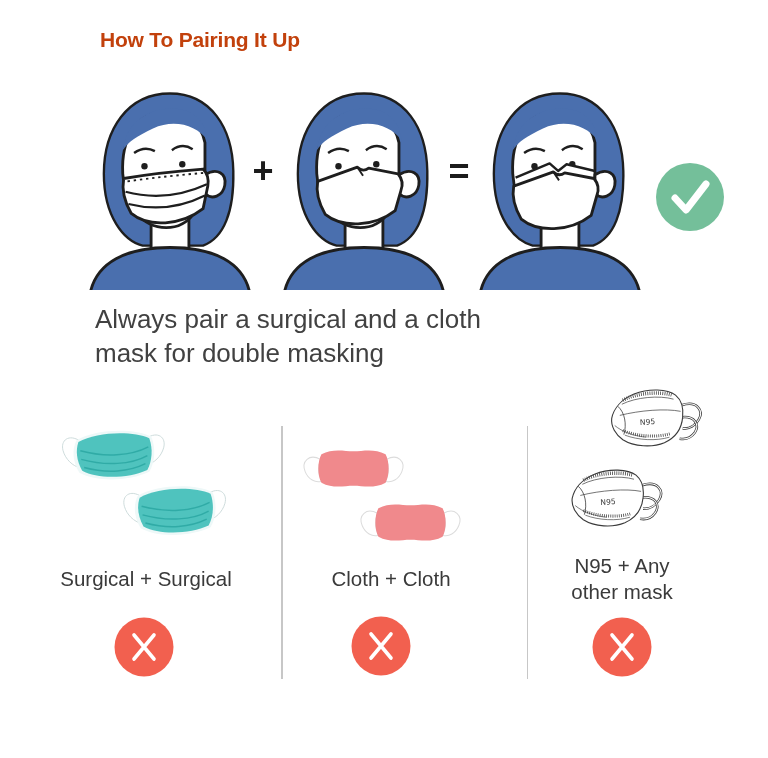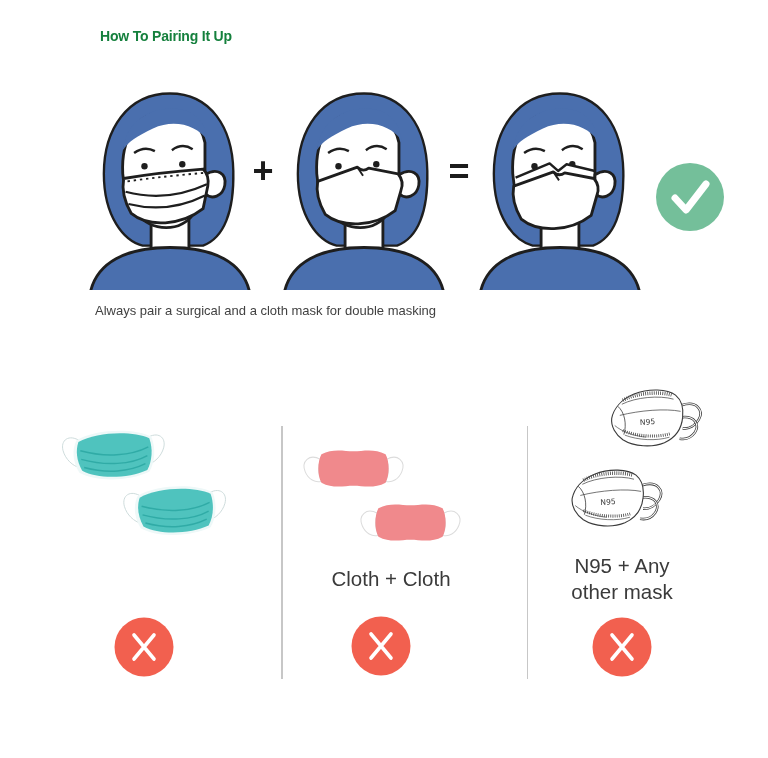--- a/index.html
+++ b/index.html
@@ -2,29 +2,29 @@
 <html><head>
 <meta charset="utf-8">
 <style>
   html,body{margin:0;padding:0;background:#fff;}
   .page{
     position:relative;width:768px;height:758px;background:#ffffff;overflow:hidden;
     font-family:"Liberation Sans",sans-serif;
   }
   .title{
     position:absolute;left:100px;top:28px;
-    font-size:14px;font-weight:700;color:#15803d;letter-spacing:-.2px;
+    font-size:21px;font-weight:700;color:#c2410c;letter-spacing:-.2px;
   }
   .face-svg{position:absolute;width:172px;height:206px;}
   .op{
     position:absolute;font-size:36px;font-weight:600;color:#1c1c1c;width:32px;text-align:center;
   }
   .caption{
     position:absolute;left:95px;top:303px;width:425px;
-    font-size:13px;line-height:1.3;color:#414141;font-weight:400;
+    font-size:26px;line-height:1.3;color:#414141;font-weight:400;
   }
   .divider{position:absolute;top:426px;height:253px;background:#c7c7c7;}
   .combo-label{
     position:absolute;text-align:center;font-size:20.5px;color:#3a3a3a;line-height:26px;
   }
   svg text{font-family:"DejaVu Sans",sans-serif;}
 </style>
 </head>
 <body>
 
@@ -135,20 +135,21 @@
   <svg style="position:absolute;left:300px;top:438px" width="164" height="115" viewBox="0 0 322 226">
     <use href="#cloth-flat-mask"></use>
     <use href="#cloth-flat-mask" transform="translate(112,106)"></use>
   </svg>
 
   <svg style="position:absolute;left:558px;top:386px" width="152" height="152" viewBox="0 0 300 300">
     <use href="#n95-mask" transform="translate(92,0)"></use>
     <use href="#n95-mask" transform="translate(14,158)"></use>
   </svg>
 
+  <div class="combo-label" style="left:36px;top:566px;width:220px">Surgical + Surgical</div>
   <div class="combo-label" style="left:291px;top:566px;width:200px">Cloth + Cloth</div>
   <div class="combo-label" style="left:552px;top:553px;width:140px">N95 + Any other mask</div>
 
   <svg style="position:absolute;left:113px;top:616px" width="62" height="62" viewBox="0 0 62 62">
     <circle cx="31" cy="31" r="29.5" fill="#f2604f"></circle>
     <path d="M21,19 L41,43 M41,19 L21,43" stroke="#ffffff" stroke-width="3.6" stroke-linecap="round" fill="none"></path>
   </svg>
   <svg style="position:absolute;left:350px;top:615px" width="62" height="62" viewBox="0 0 62 62">
     <circle cx="31" cy="31" r="29.5" fill="#f2604f"></circle>
     <path d="M21,19 L41,43 M41,19 L21,43" stroke="#ffffff" stroke-width="3.6" stroke-linecap="round" fill="none"></path>

